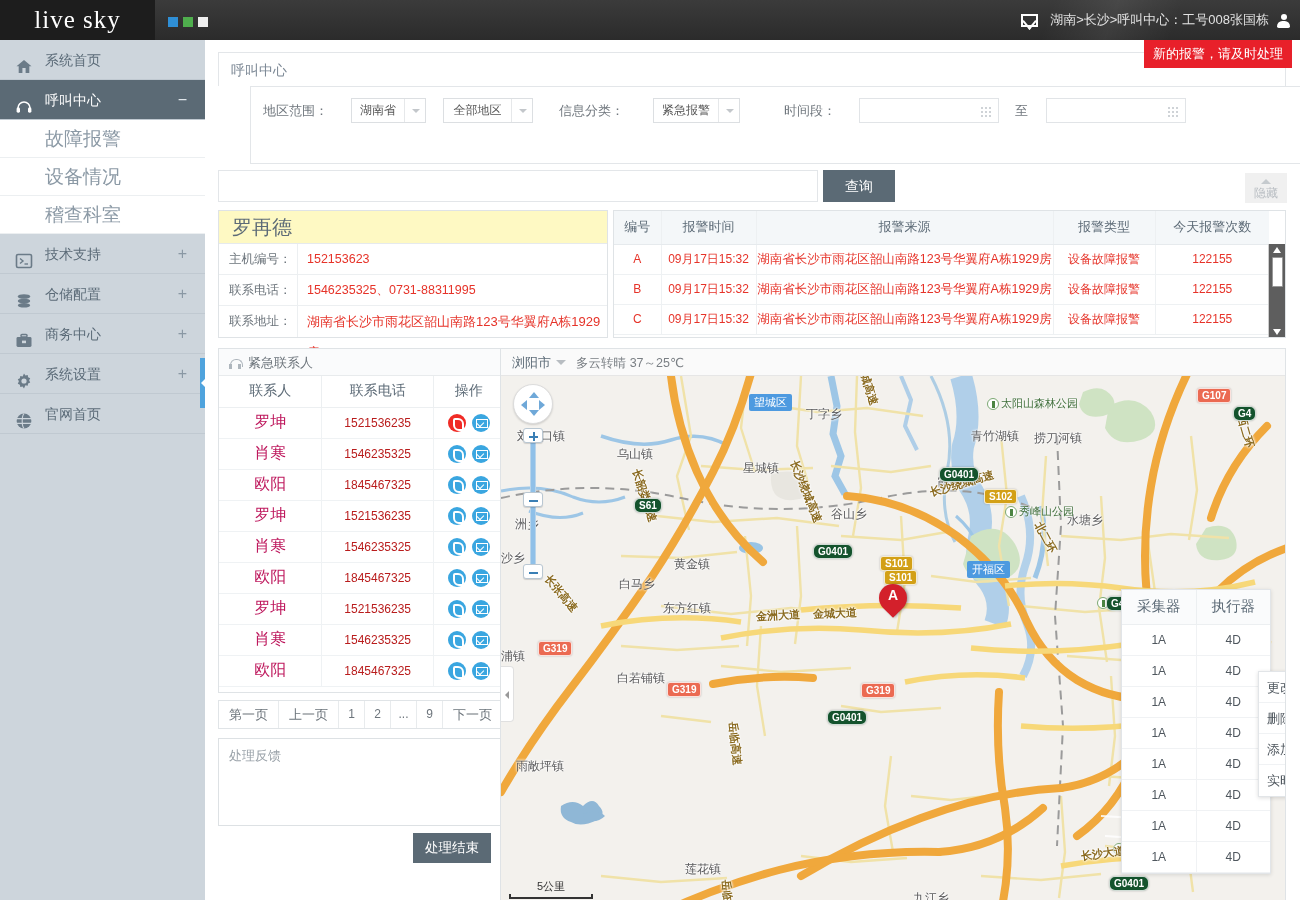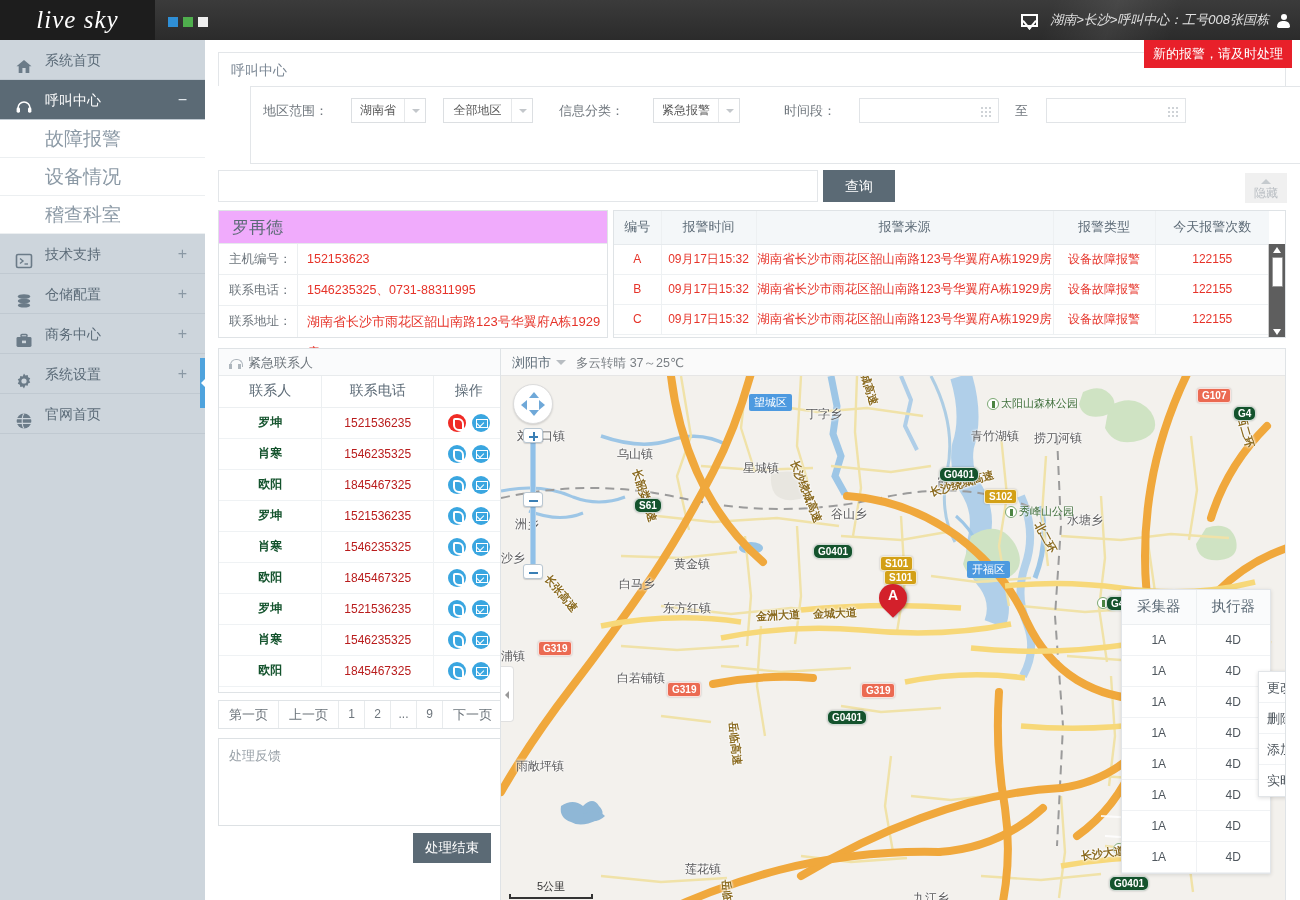--- a/index.html
+++ b/index.html
@@ -3,21 +3,21 @@
 <meta charset="utf-8">
 <style>
   * { box-sizing: border-box; margin:0; padding:0; }
   body {
     width:1300px; height:900px; overflow:hidden;
     font-family:"Liberation Sans","DejaVu Sans",sans-serif;
     font-size:13px; color:#444; background:#fff;
   }
   
   #topbar { position:absolute; left:0; top:0; width:1300px; height:40px;
-    background:linear-gradient(180deg,#3b3b3b,#2b2b2b); overflow:hidden;font-style:italic; }
+    background:linear-gradient(180deg,#3b3b3b,#2b2b2b); overflow:hidden; }
   #topbar:after{content:"";position:absolute;right:0;top:0;width:420px;height:40px;
     background:linear-gradient(110deg,rgba(255,255,255,0) 40%,rgba(255,255,255,.07) 55%,rgba(255,255,255,0) 70%);}
   #logo { position:absolute; left:0; top:0; width:155px; height:40px;
     background:#1d1d1d; color:#fff; font-family:"Liberation Serif","DejaVu Serif",serif;
     font-size:25px; letter-spacing:1px; line-height:40px; text-align:center; }
   .sqs{position:absolute; left:168px; top:15px; width:60px; height:12px;}
   .sq{width:10px;height:10px;display:inline-block;margin-right:5px;}
   .sq.b{background:#2f8fd6;} .sq.g{background:#4fae4d;} .sq.w{background:#eee;}
   #userbar{position:absolute; right:10px; top:0; height:40px; line-height:40px;
     color:#e2e2e2; font-size:13px; white-space:nowrap;}
@@ -65,22 +65,22 @@
   #wideinput{position:absolute;left:13px;top:130px;width:600px;height:32px;border:1px solid #e3e6e9;background:#fff;}
   #qbtn{position:absolute;left:618px;top:130px;width:72px;height:32px;background:#5b6a75;color:#fff;
     font-size:14px;line-height:32px;text-align:center;cursor:pointer;}
   #hidebtn{position:absolute;left:1040px;top:133px;width:42px;height:30px;background:#f0f0f0;
     color:#b9bec3;font-size:12px;text-align:center;line-height:40px;cursor:pointer;}
   #hidebtn:before{content:"";position:absolute;left:16px;top:6px;border-left:5px solid transparent;
     border-right:5px solid transparent;border-bottom:5px solid #c5cace;}
 
   
   #infopanel{position:absolute;left:13px;top:170px;width:390px;height:128px;border:1px solid #dfe3e6;background:#fff;}
-  #infopanel .hd{height:33px;line-height:33px;padding-left:13px;font-size:17px;color:#5d6b77;
-    background:#f0abfc;border-bottom:1px solid #e6eaed;}
+  #infopanel .hd{height:33px;line-height:33px;padding-left:13px;font-size:20px;color:#5d6b77;
+    background:#fef9c3;border-bottom:1px solid #e6eaed;}
   #infopanel .row{height:31px;line-height:31px;border-bottom:1px solid #eceff1;display:flex;}
   #infopanel .row:last-child{border-bottom:none;}
   #infopanel .k{width:78px;padding-left:10px;color:#6d757c;font-size:12.5px;}
   #infopanel .v{color:#e63329;font-size:12.5px;border-left:1px solid #eceff1;padding-left:9px;flex:1;}
   #infopanel .row.addr .v{font-size:13px;}
 
   
   #alarmtbl{position:absolute;left:408px;top:170px;width:673px;height:128px;border:1px solid #dfe3e6;
     background:#fff;overflow:hidden;}
   #alarmtbl table{border-collapse:collapse;width:655px;}
@@ -101,21 +101,21 @@
     background:#fafbfc;border-bottom:1px solid #e8ebed;}
   #contacts .hd .hic{display:inline-block;width:13px;height:10px;position:relative;margin-right:6px;vertical-align:middle;}
   #contacts .hd .hic:before{content:"";position:absolute;left:1px;top:0;width:11px;height:7px;
     border:1.5px solid #aeb6bd;border-bottom:none;border-radius:6px 6px 0 0;}
   #contacts .hd .hic:after{content:"";position:absolute;left:0;top:5px;width:3px;height:5px;background:#aeb6bd;
     box-shadow:9px 0 0 #aeb6bd;}
   #contacts table{border-collapse:collapse;width:285px;}
   #contacts th{font-weight:normal;font-size:14px;color:#5d6b77;height:31px;
     border-bottom:1px solid #eceff1;border-right:1px solid #eceff1;}
   #contacts td{height:31px;text-align:center;border-bottom:1px solid #eff2f4;border-right:1px solid #eff2f4;}
-  #contacts td.nm{font-size:12px;color:#14532d;width:103px;font-weight:bold;}
+  #contacts td.nm{font-size:16px;color:#be185d;width:103px;}
   #contacts td.ph{font-size:12px;color:#b91c1c;width:112px;}
   #contacts td.op{width:70px;}
   .cbtn{display:inline-block;width:18px;height:18px;border-radius:50%;vertical-align:middle;margin:0 3px;position:relative;}
   .cbtn.phone{background:#3aa6e0;}
   .cbtn.phone.red{background:#f02b26;}
   .cbtn.phone:after{content:"";position:absolute;left:5px;top:4px;width:7px;height:9px;
     border:2px solid #fff;border-radius:2px 6px 2px 6px;}
   .cbtn.mail{background:#3aa6e0;}
   .cbtn.mail:after{content:"";position:absolute;left:4px;top:5.5px;width:10px;height:7px;border:1.5px solid #fff;}
   .cbtn.mail:before{content:"";position:absolute;left:5.3px;top:6px;width:5px;height:5px;

